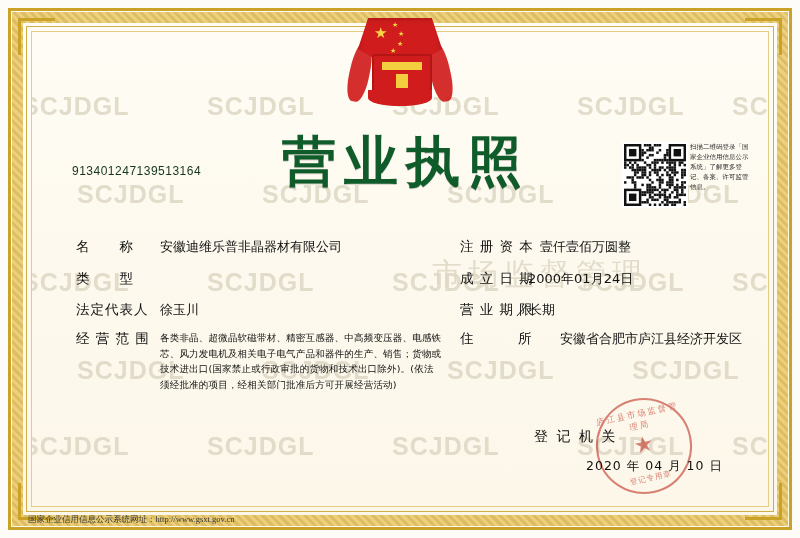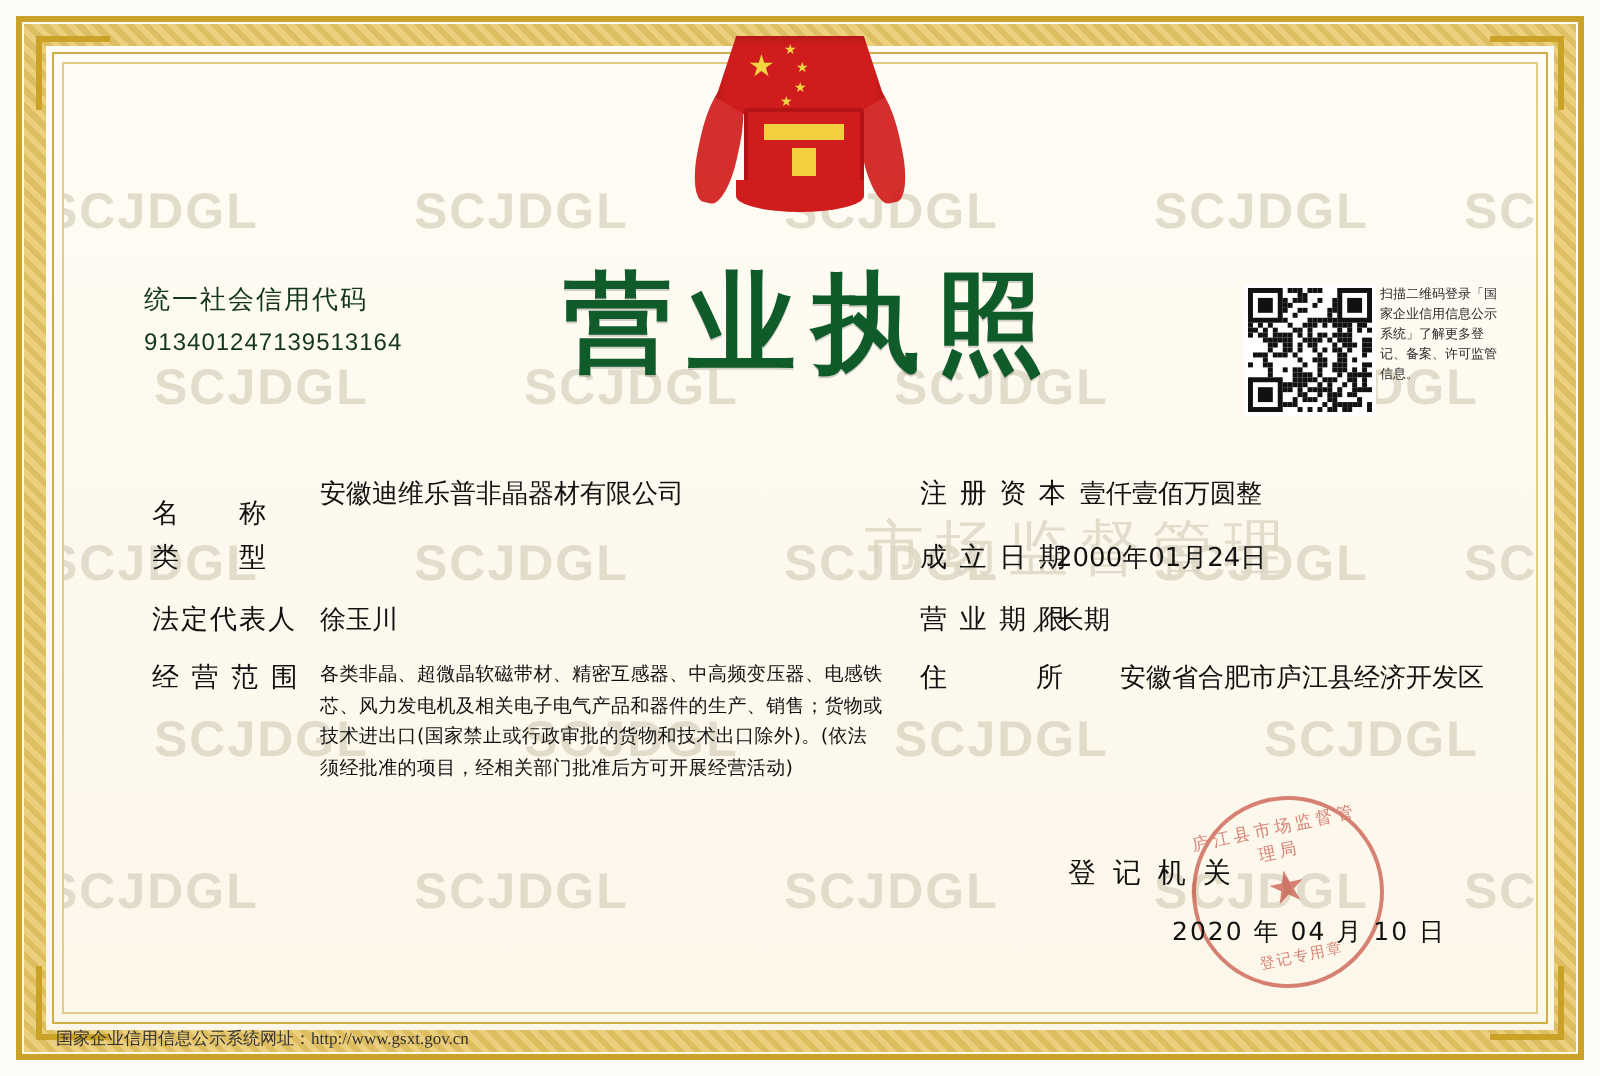--- a/index.html
+++ b/index.html
@@ -351,21 +351,20 @@
     <div class="star small" style="left:40px; top:8px;">★</div>
     <div class="star small" style="left:46px; top:17px;">★</div>
     <div class="star small" style="left:45px; top:27px;">★</div>
     <div class="star small" style="left:38px; top:34px;">★</div>
     <div class="gate"></div>
     <div class="base"></div>
   </div>
 
   <div class="title">营业执照</div>
 
-  <div class="code-label">统一社会信用代码</div>
   <div class="code-value">913401247139513164</div>
 
   <div class="qr">
     <div class="qrgrid" id="qrgrid"><svg width="62" height="62" viewBox="0 0 62 62">
           <rect width="62" height="62" fill="#ffffff"></rect>
           <rect x="19.84" y="0.00" width="2.48" height="2.48" fill="#111111"></rect>
           <rect x="22.32" y="0.00" width="2.48" height="2.48" fill="#111111"></rect>
           <rect x="24.80" y="0.00" width="2.48" height="2.48" fill="#111111"></rect>
           <rect x="29.76" y="0.00" width="2.48" height="2.48" fill="#111111"></rect>
           <rect x="32.24" y="0.00" width="2.48" height="2.48" fill="#111111"></rect>
@@ -602,21 +601,21 @@
           <rect x="44.64" y="0.00" width="17.36" height="17.36" fill="#111111"></rect>
           <rect x="47.12" y="2.48" width="12.40" height="12.40" fill="#ffffff"></rect>
           <rect x="49.60" y="4.96" width="7.44" height="7.44" fill="#111111"></rect>
           <rect x="0.00" y="44.64" width="17.36" height="17.36" fill="#111111"></rect>
           <rect x="2.48" y="47.12" width="12.40" height="12.40" fill="#ffffff"></rect>
           <rect x="4.96" y="49.60" width="7.44" height="7.44" fill="#111111"></rect>
         </svg></div>
   </div>
   <div class="qr-note">扫描二维码登录「国家企业信用信息公示系统」了解更多登记、备案、许可监管信息。</div>
 
-  <div class="field-label" style="left:76px; top:238px;margin-top:10px;">名　　称</div>
+  <div class="field-label" style="left:76px; top:238px;">名　　称</div>
   <div class="field-value" style="left:160px; top:238px;">安徽迪维乐普非晶器材有限公司</div>
 
   <div class="field-label" style="left:76px; top:270px;">类　　型</div>
 
   <div class="field-label" style="left:76px; top:301px;">法定代表人</div>
   <div class="field-value" style="left:160px; top:301px;">徐玉川</div>
 
   <div class="field-label" style="left:76px; top:330px;">经 营 范 围</div>
   <div class="field-value small" style="left:160px; top:330px; width:282px;">各类非晶、超微晶软磁带材、精密互感器、中高频变压器、电感铁芯、风力发电机及相关电子电气产品和器件的生产、销售；货物或技术进出口(国家禁止或行政审批的货物和技术出口除外)。(依法须经批准的项目，经相关部门批准后方可开展经营活动)</div>
 

